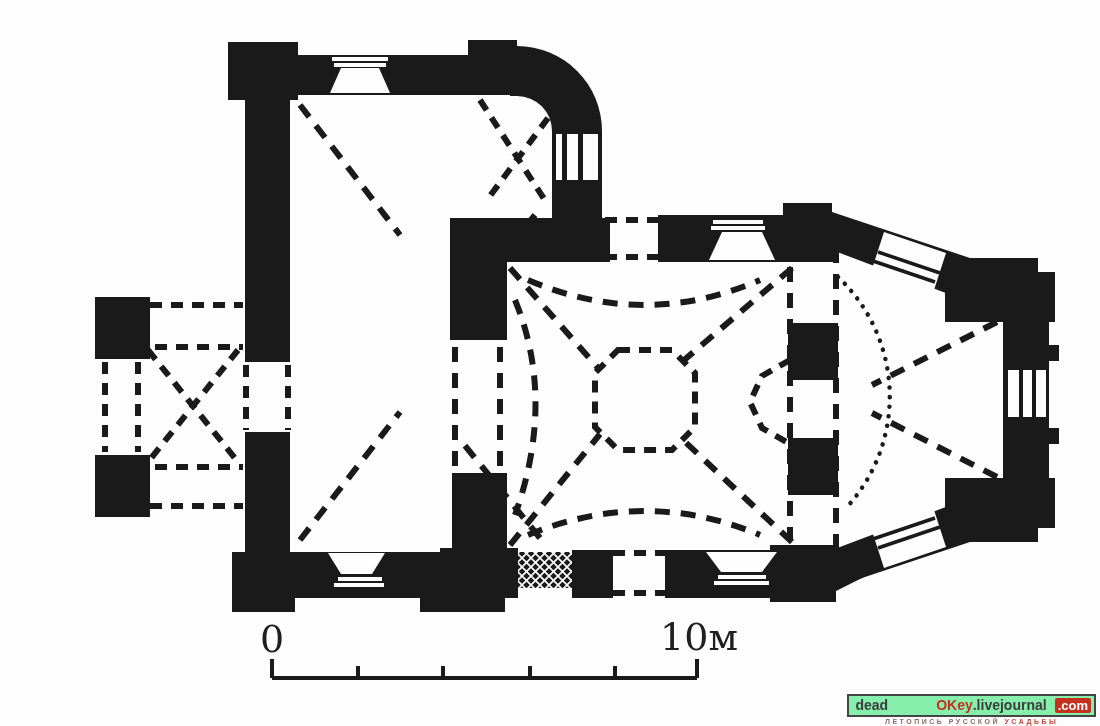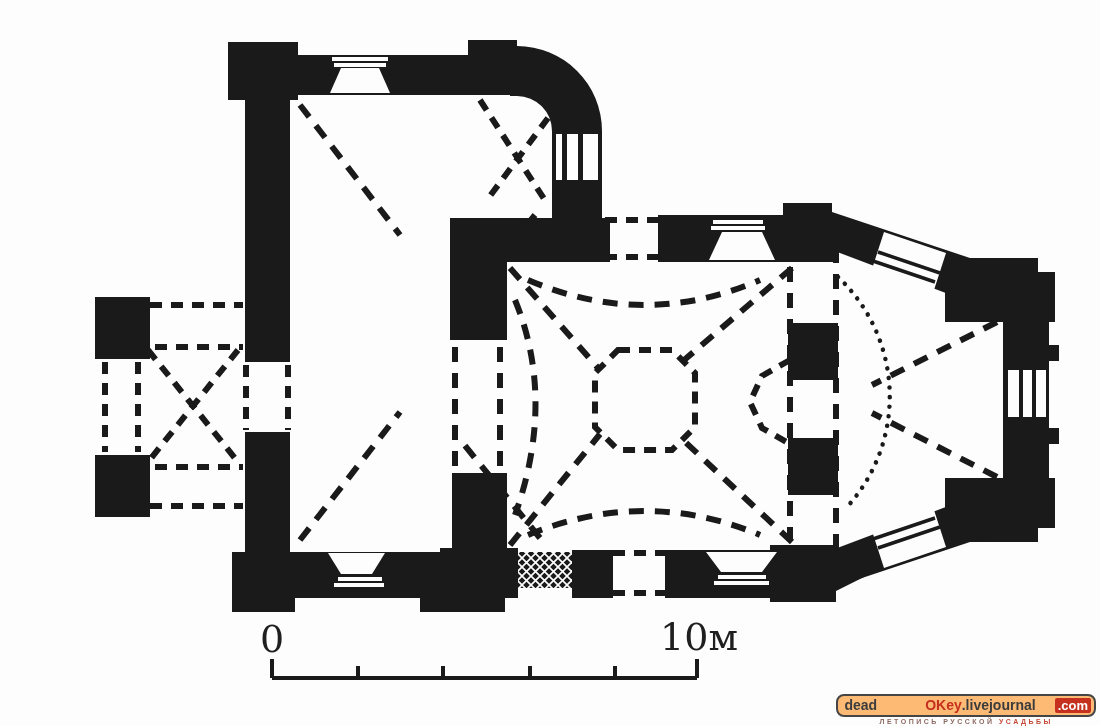--- a/index.html
+++ b/index.html
@@ -8,26 +8,26 @@
   svg{position:absolute;left:0;top:0;}
   .w{fill:#1a1a1a;stroke:none;}
   .wh{fill:#fdfdfd;stroke:none;}
   .bk{fill:#1a1a1a;}
   .dash{stroke:#1a1a1a;stroke-width:6;fill:none;stroke-dasharray:15 11;}
   .dash-s{stroke:#1a1a1a;stroke-width:6;fill:none;stroke-dasharray:12 9;}
   .dot{stroke:#1a1a1a;stroke-width:4.5;fill:none;stroke-dasharray:0.1 9.5;stroke-linecap:round;}
   .ln{stroke:#1a1a1a;stroke-width:4;fill:none;}
   .sbtext{font-family:"DejaVu Serif",serif;font-size:38px;fill:#1f1f1f;}
   .wm{position:absolute;right:4px;bottom:1px;text-align:center;font-family:"Liberation Sans",sans-serif;}
-  .wm-box{display:inline-flex;align-items:center;background:#fdba74;border:2px solid #454545;
-          border-radius:8px;padding:0 3px 0 6px;height:19px;font-weight:bold;font-size:14px;
+  .wm-box{display:inline-flex;align-items:center;background:#86efac;border:2px solid #454545;
+          border-radius:0;padding:0 3px 0 6px;height:19px;font-weight:bold;font-size:14px;
           letter-spacing:0;line-height:19px;text-align:right;}
   .wm-dark{color:#3c3c3c;}
   .wm-red{color:#c5301f;margin-left:48px;}
-  .wm-com{background:#c5301f;color:#ffffff;border-radius:2px;padding:0 3px;margin-left:19px;
+  .wm-com{background:#c5301f;color:#ffffff;border-radius:2px;padding:0 3px;margin-left:8px;
           font-size:13px;line-height:15px;}
   .wm-tag{font-size:7px;font-weight:bold;letter-spacing:2.5px;margin-top:1px;white-space:nowrap;}
   .wm-tag .t1{color:#8d6a62;}
   .wm-tag .t2{color:#c74a38;}
 </style>
 </head>
 <body>
 
 <div class="stage">
 <svg width="1100" height="726" viewBox="0 0 1100 726">

